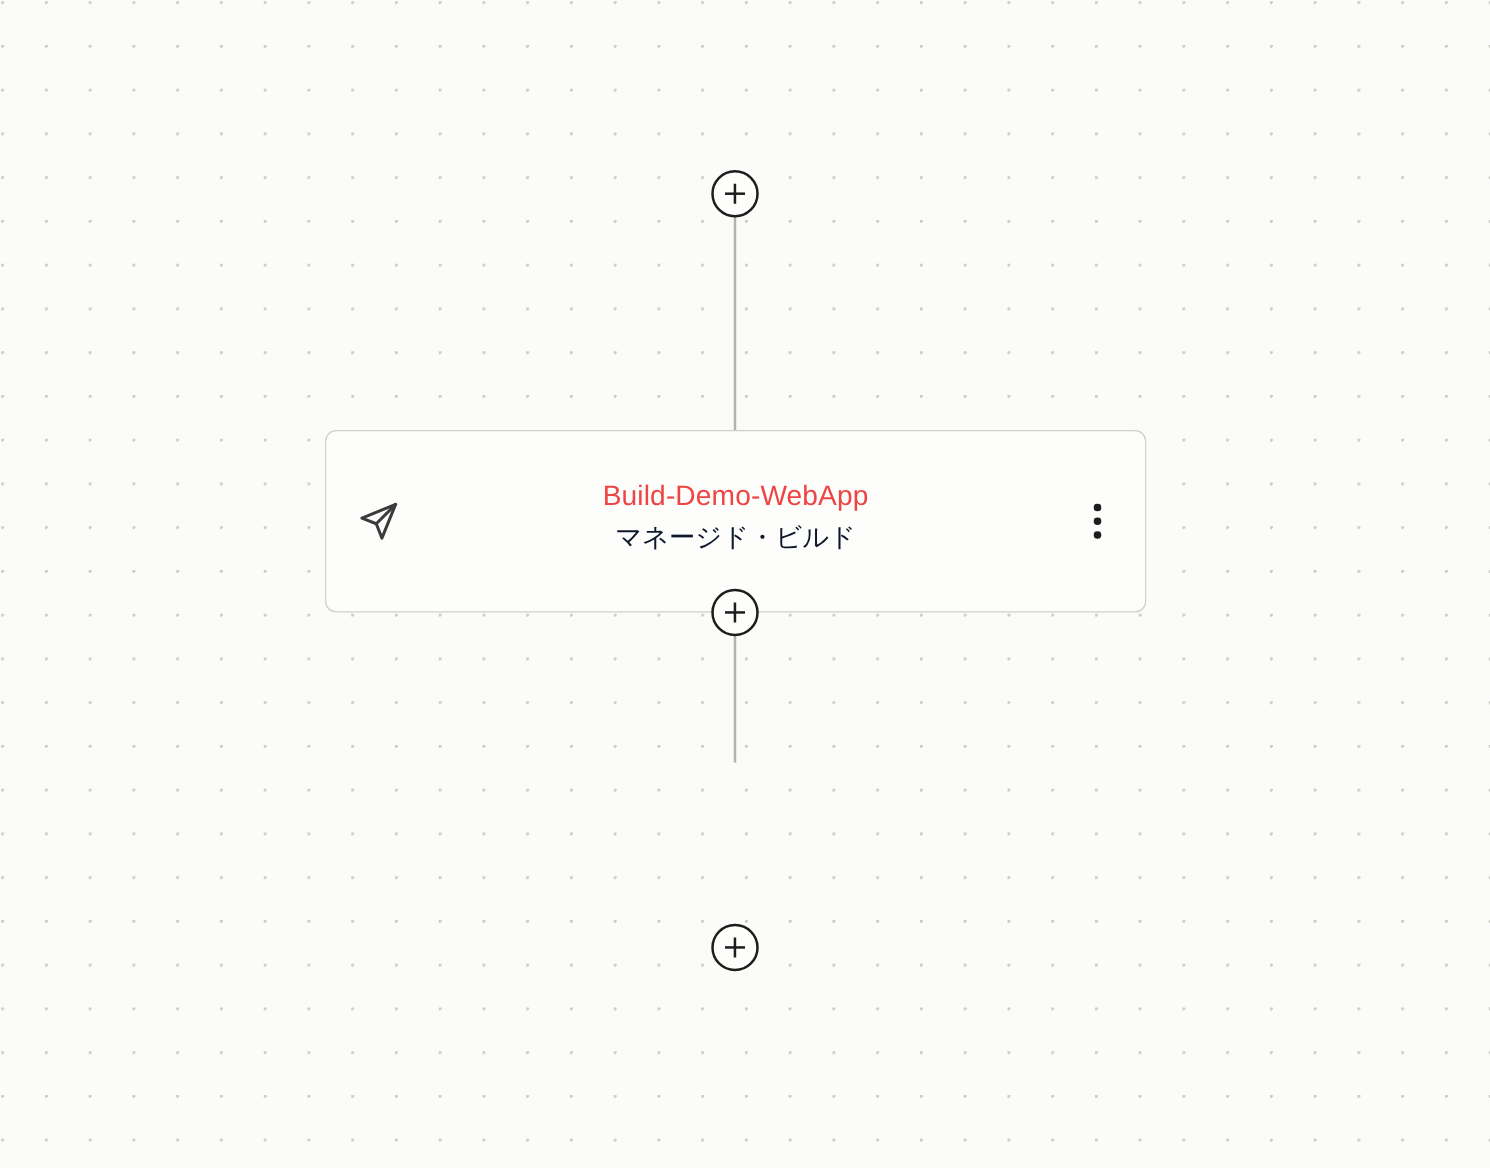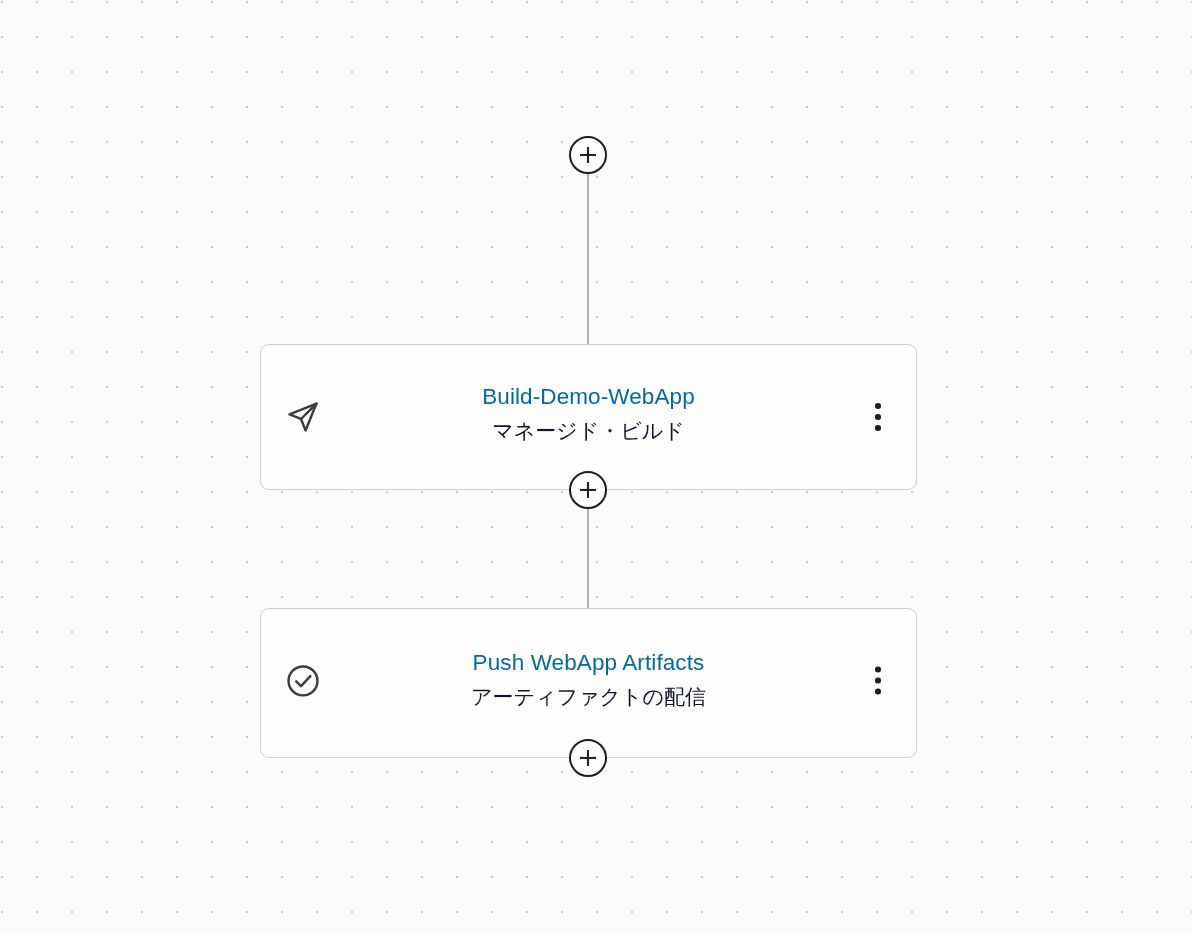--- a/index.html
+++ b/index.html
@@ -66,21 +66,21 @@
   .node-text {
     width: 100%;
     text-align: center;
     padding: 0 70px;
     box-sizing: border-box;
     margin-top: -6px;
   }
   .node-title {
     font-size: 22.5px;
     line-height: 30px;
-    color: #0369a1;
+    color: #ef4444;
     letter-spacing: 0.1px;
   }
   .node-subtitle {
     font-size: 21px;
     line-height: 30px;
     color: #0f172a;
     margin-top: 4px;
   }
 
   .node-menu {
@@ -158,35 +158,18 @@
       <div class="node-title">Build-Demo-WebApp</div>
       <div class="node-subtitle">マネージド・ビルド</div>
     </div>
     <div class="node-menu">
       <i></i>
       <i></i>
       <i></i>
     </div>
   </div>
 
-  <div class="node-card" id="node-publish">
-    <span class="node-icon">
-      <svg width="34" height="34" viewBox="0 0 24 24" fill="none" stroke="currentColor" stroke-width="1.7" stroke-linecap="round" stroke-linejoin="round">
-        <circle cx="12" cy="12" r="10.2"></circle>
-        <path d="M7.2 12.3 L10.6 15.7 L17.2 8.6"></path>
-      </svg>
-    </span>
-    <div class="node-text">
-      <div class="node-title">Push WebApp Artifacts</div>
-      <div class="node-subtitle">アーティファクトの配信</div>
-    </div>
-    <div class="node-menu">
-      <i></i>
-      <i></i>
-      <i></i>
-    </div>
-  </div>
 
   <div class="add-button" id="add-top"></div>
   <div class="add-button" id="add-middle"></div>
   <div class="add-button" id="add-bottom"></div>
 
 </div>
 
 </body></html>

